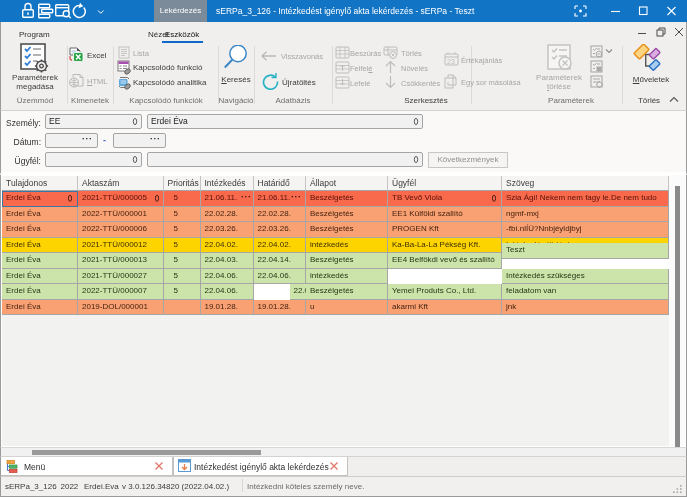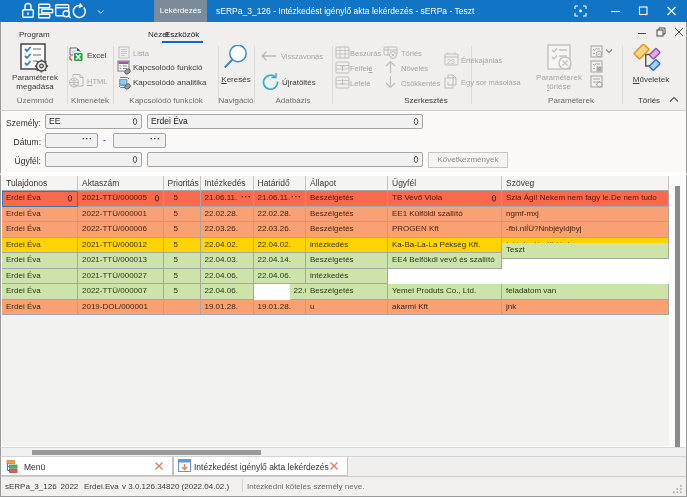--- a/index.html
+++ b/index.html
@@ -349,20 +349,21 @@
     <div class="cell" style="left:252.5px;top:78px;width:52.5px;height:15.5px;background:#cce4aa;color:#273616;">22.04.14.</div>
     <div class="cell" style="left:305px;top:78px;width:82px;height:15.5px;background:#cce4aa;color:#273616;">Beszélgetés</div>
     <div class="cell" style="left:387px;top:78px;width:114px;height:15.5px;background:#cce4aa;color:#273616;">EE4 Belfökdi vevő és szallító</div>
     <div class="cell" style="left:501px;top:68px;width:167px;height:15.5px;background:#cce4aa;color:#273616;">Teszt</div>
     <div class="cell" style="left:1px;top:93.5px;width:76px;height:15.5px;background:#cce4aa;color:#273616;">Erdei Éva</div>
     <div class="cell" style="left:77px;top:93.5px;width:85.5px;height:15.5px;background:#cce4aa;color:#273616;">2021-TTÜ/000027</div>
     <div class="cell" style="left:162.5px;top:93.5px;width:37px;height:15.5px;background:#cce4aa;color:#273616;padding-left:10px;">5</div>
     <div class="cell" style="left:199.5px;top:93.5px;width:53px;height:15.5px;background:#cce4aa;color:#273616;">22.04.06.</div>
     <div class="cell" style="left:252.5px;top:93.5px;width:52.5px;height:15.5px;background:#cce4aa;color:#273616;">22.04.06.</div>
     <div class="cell" style="left:305px;top:93.5px;width:82px;height:15.5px;background:#cce4aa;color:#273616;">intézkedés</div>
+    <div class="cell" style="left:501px;top:93.5px;width:167px;height:15.5px;background:#cce4aa;color:#273616;">Intézkedés szükséges</div>
     <div class="cell" style="left:1px;top:109px;width:76px;height:15.5px;background:#cce4aa;color:#273616;">Erdei Éva</div>
     <div class="cell" style="left:77px;top:109px;width:85.5px;height:15.5px;background:#cce4aa;color:#273616;">2022-TTÜ/000007</div>
     <div class="cell" style="left:162.5px;top:109px;width:37px;height:15.5px;background:#cce4aa;color:#273616;padding-left:10px;">5</div>
     <div class="cell" style="left:199.5px;top:109px;width:53px;height:15.5px;background:#cce4aa;color:#273616;">22.04.06.</div>
     <div class="cell" style="left:252.5px;top:109px;width:52.5px;height:15.5px;background:#cce4aa;color:#273616;margin-left:36px;">22.05.01.</div>
     <div class="cell" style="left:305px;top:109px;width:82px;height:15.5px;background:#cce4aa;color:#273616;">Beszélgetés</div>
     <div class="cell" style="left:387px;top:109px;width:114px;height:15.5px;background:#cce4aa;color:#273616;">Yemei Produts Co., Ltd.</div>
     <div class="cell" style="left:501px;top:109px;width:167px;height:15.5px;background:#cce4aa;color:#273616;">feladatom van</div>
     <div class="cell" style="left:1px;top:124.5px;width:76px;height:15.5px;background:#f9a173;color:#46220f;">Erdei Éva</div>
     <div class="cell" style="left:77px;top:124.5px;width:85.5px;height:15.5px;background:#f9a173;color:#46220f;">2019-DOL/000001</div>

